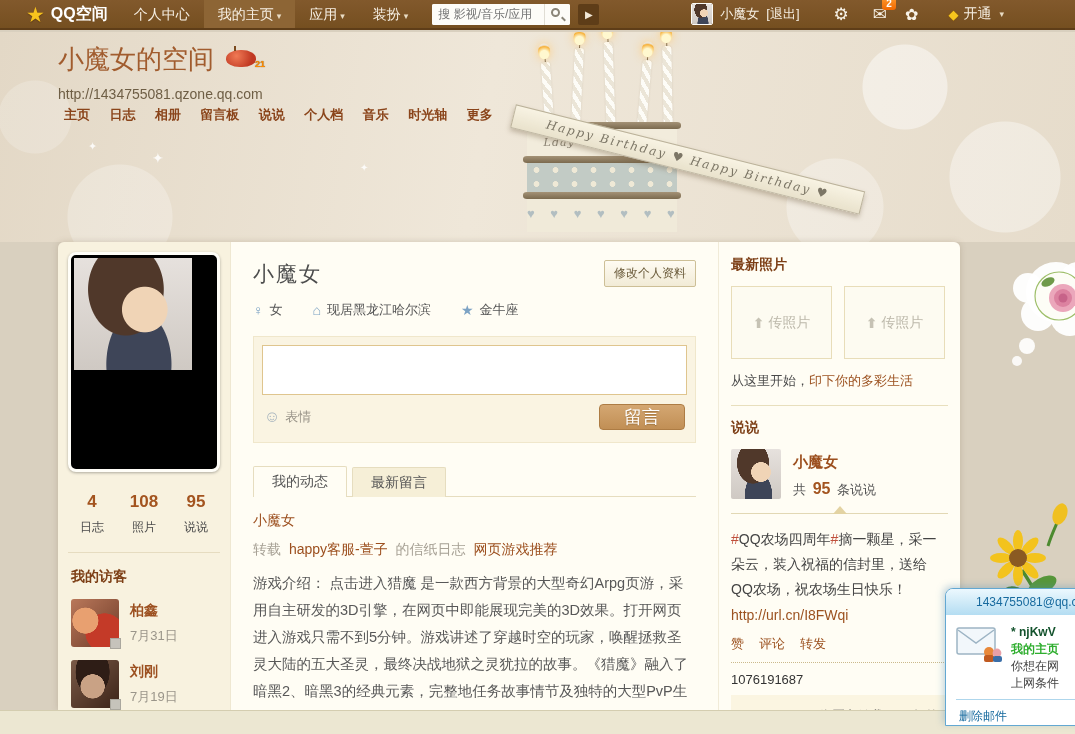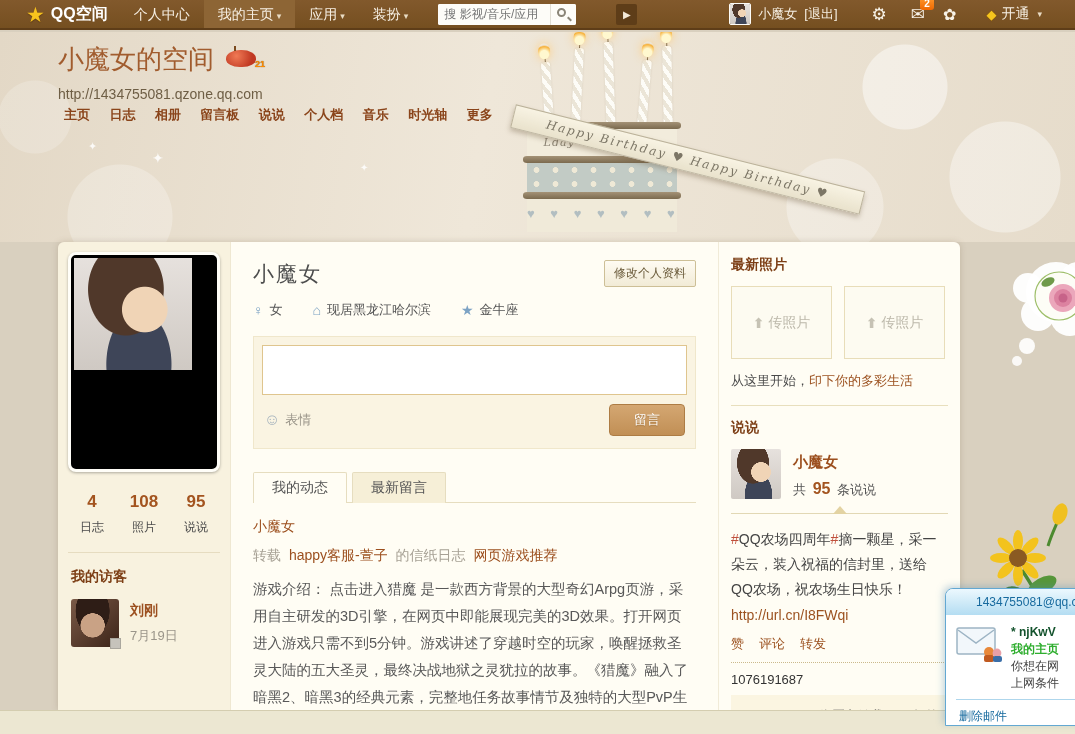--- a/index.html
+++ b/index.html
@@ -14,21 +14,21 @@
     position:absolute; left:0; top:0; width:1075px; height:30px; z-index:50;
     background:linear-gradient(#82592c,#754f20);
     border-bottom:2px solid #5e3d18;
     display:flex; align-items:center; color:#f6efe3; font-size:14px;
   }
   .nav-logo{ display:flex; align-items:center; gap:6px; margin:0 12px 0 26px; font-size:16px; font-weight:bold; color:#fff; }
   .star-logo{ color:#f7c31d; font-size:21px; line-height:1; text-shadow:0 1px 1px rgba(60,30,0,.4); }
   .nav-item{ padding:0 14px; height:28px; line-height:28px; white-space:nowrap; cursor:pointer; }
   .nav-item.active{ background:#8d6535; }
   .caret{ font-size:9px; color:#e9dcc4; margin-left:3px; }
-  .nav-search{ display:flex; margin-left:16px;gap:32px; }
+  .nav-search{ display:flex; margin-left:10px; }
   .search-box{ display:flex; background:#fff; border-radius:2px; overflow:hidden; height:21px; }
   .search-input{ width:112px; border:0; outline:none; padding:0 6px; font-size:12px; color:#555; background:#fdfcf8; }
   .search-btn{ width:26px; background:#fdfcf8; border:0; border-left:1px solid #e0ddd4; position:relative; cursor:pointer; }
   .mag{ position:absolute; left:6px; top:4px; width:9px; height:9px; border:2px solid #8a8578; border-radius:50%; }
   .mag::after{ content:""; position:absolute; left:8px; top:8px; width:5px; height:2px; background:#8a8578; transform:rotate(45deg); }
   .nav-play{ width:21px; height:21px; margin-left:8px; background:#5e3d18; border-radius:2px; color:#f3e9d8; font-size:10px; line-height:21px; text-align:center; cursor:pointer; }
   .nav-user{ display:flex; align-items:center; gap:7px; margin-left:92px; }
   .nav-avatar{ width:22px; height:22px; border:1px solid #fdfcf8; border-radius:2px; overflow:hidden; }
   .nav-link{ white-space:nowrap; cursor:pointer; font-size:13px; }
   .gear-icon{ margin-left:34px; font-size:17px; color:#f8f3e8; cursor:pointer; }
@@ -112,22 +112,22 @@
   .profile-name{ font-size:21px; color:#4c4c4c; letter-spacing:2px; }
   .edit-btn{ margin-left:auto; font-size:12px; color:#6b5b3a; background:linear-gradient(#fefbf2,#f2ebd6); border:1px solid #cdbf96; padding:4px 9px; border-radius:2px; cursor:pointer; }
   .profile-info{ margin-top:13px; font-size:13px; color:#555; display:flex; gap:30px; align-items:center; }
   .pi-item{ display:flex; align-items:center; gap:6px; }
   .pi-icon{ color:#7da3c4; font-size:14px; }
   .msg-panel{ margin-top:17px; background:#faf4e2; border:1px solid #f0e7cb; padding:8px; }
   .msg-input{ display:block; width:100%; height:50px; border:1px solid #dfc58e; background:#fff; resize:none; font-size:14px; font-family:inherit; padding:4px; outline:none; }
   .msg-actions{ display:flex; align-items:center; margin-top:9px; padding:0 2px 4px; }
   .emot{ display:flex; align-items:center; gap:5px; color:#9a958a; font-size:13px; cursor:pointer; }
   .smiley-icon{ color:#a4b2bd; font-size:16px; }
-  .submit-btn{ margin-left:auto; background:linear-gradient(#d4a772,#c18f55); border:1px solid #ad7c44; border-radius:4px; color:#fff; font-size:13px; padding:6px 24px; text-shadow:0 1px 1px rgba(120,80,30,.5); cursor:pointer; }
-  .tabs{ margin-top:22px; display:flex; border-bottom:1px solid #e6ddbf; }
+  .submit-btn{ margin-left:auto; background:linear-gradient(#d4a772,#c18f55); border:1px solid #ad7c44; border-radius:4px; color:#fff; font-size:18px; padding:0 24px; text-shadow:0 1px 1px rgba(120,80,30,.5); cursor:pointer; }
+  .tabs{ margin-top:22px; display:flex; border-bottom:1px solid #e6ddbf;align-items:flex-end; }
   .tab{ padding:6px 18px 5px; font-size:14px; color:#555; border:1px solid #e6ddbf; border-bottom:none; background:#f6efd7; margin-right:5px; border-radius:2px 2px 0 0; position:relative; top:1px; cursor:pointer; }
   .tab.active{ background:#fffdf4; padding-bottom:6px; }
   .feed{ margin-top:15px; }
   .feed-author{ font-size:14px; color:#9c4f1e; cursor:pointer; }
   .feed-action{ margin-top:11px; font-size:14px; color:#a7a195; }
   .feed-action .lnk{ color:#9c4f1e; cursor:pointer; }
   .feed-action .sp{ margin:0 4px; }
   .feed-body{ margin-top:11px; font-size:14.5px; color:#585858; line-height:27px; }
 
   
@@ -287,20 +287,29 @@
         <div class="stat-label">照片</div>
       </div>
       <div class="stat">
         <div class="stat-value">95</div>
         <div class="stat-label">说说</div>
       </div>
     </div>
     <div class="l-divider"></div>
     <div class="visitors-title">我的访客</div>
     <div class="visitor">
+      <div class="visitor-avatar v1">
+          <span class="cam-badge"></span>
+        </div>
+      <div>
+        <div class="visitor-name">柏鑫</div>
+        <div class="visitor-date">7月31日</div>
+      </div>
+    </div>
+    <div class="visitor">
       <div class="visitor-avatar v2">
           <span class="cam-badge"></span>
         </div>
       <div>
         <div class="visitor-name">刘刚</div>
         <div class="visitor-date">7月19日</div>
       </div>
     </div>
   </div>
 

